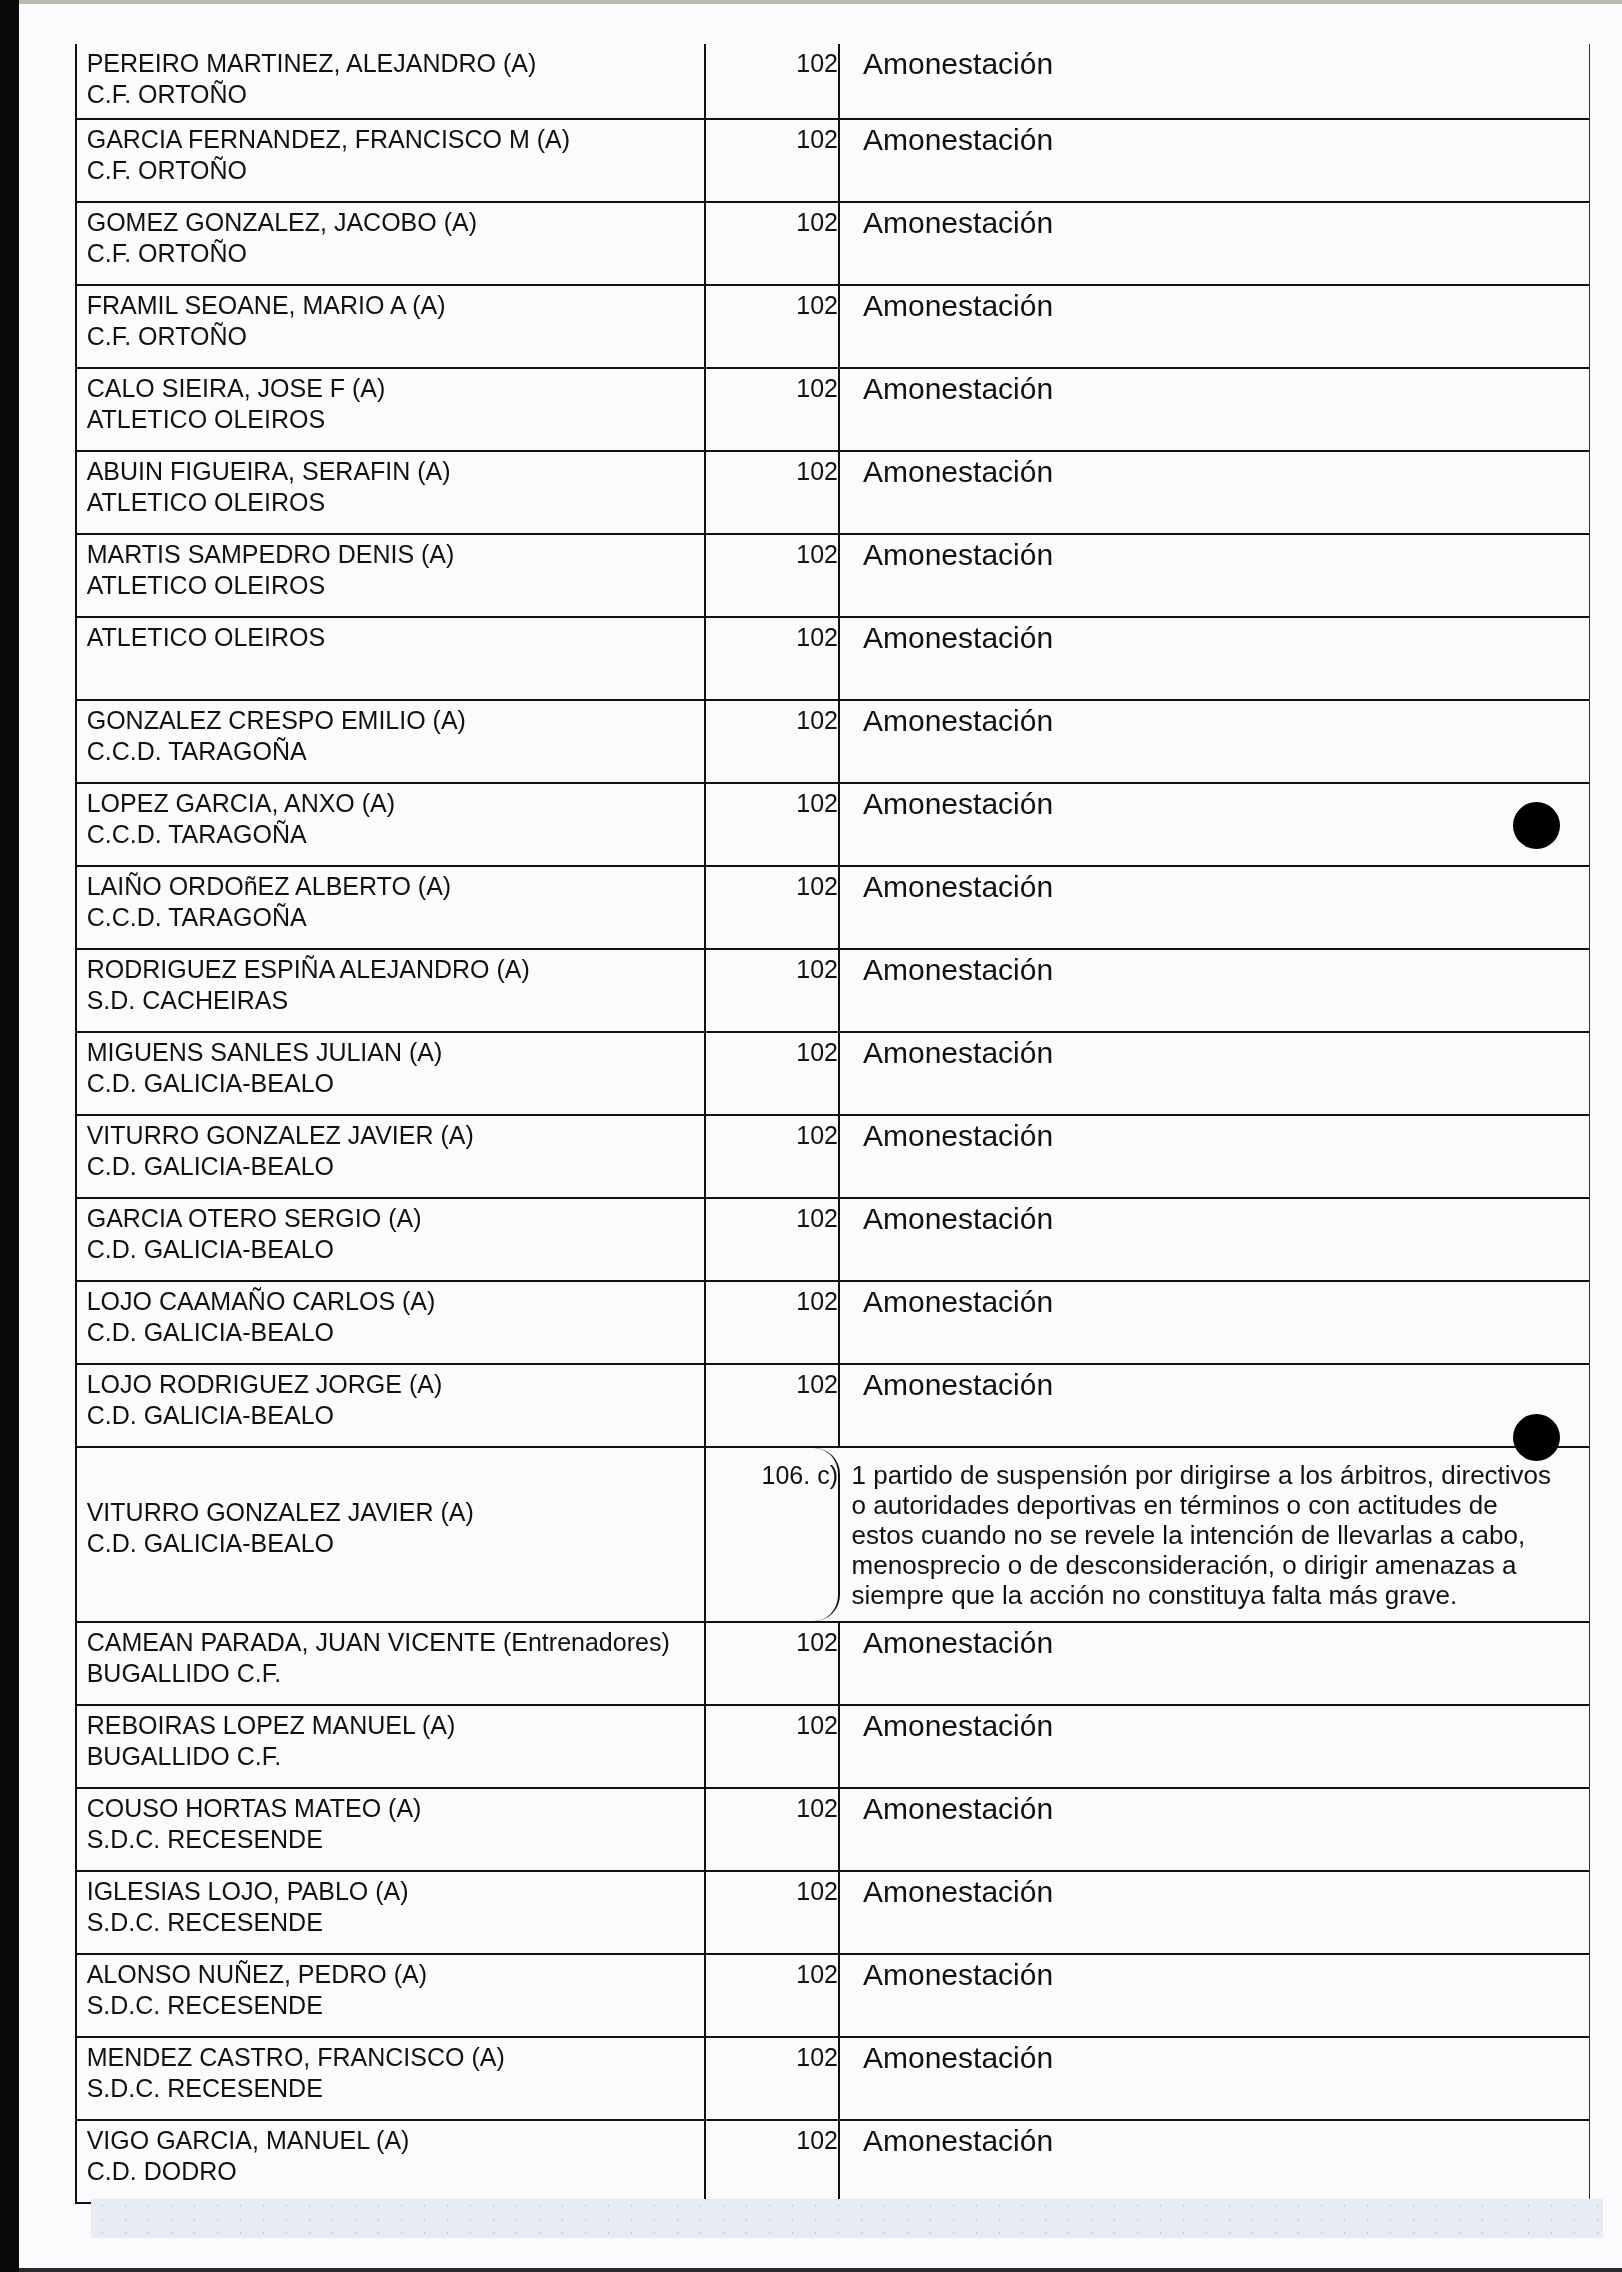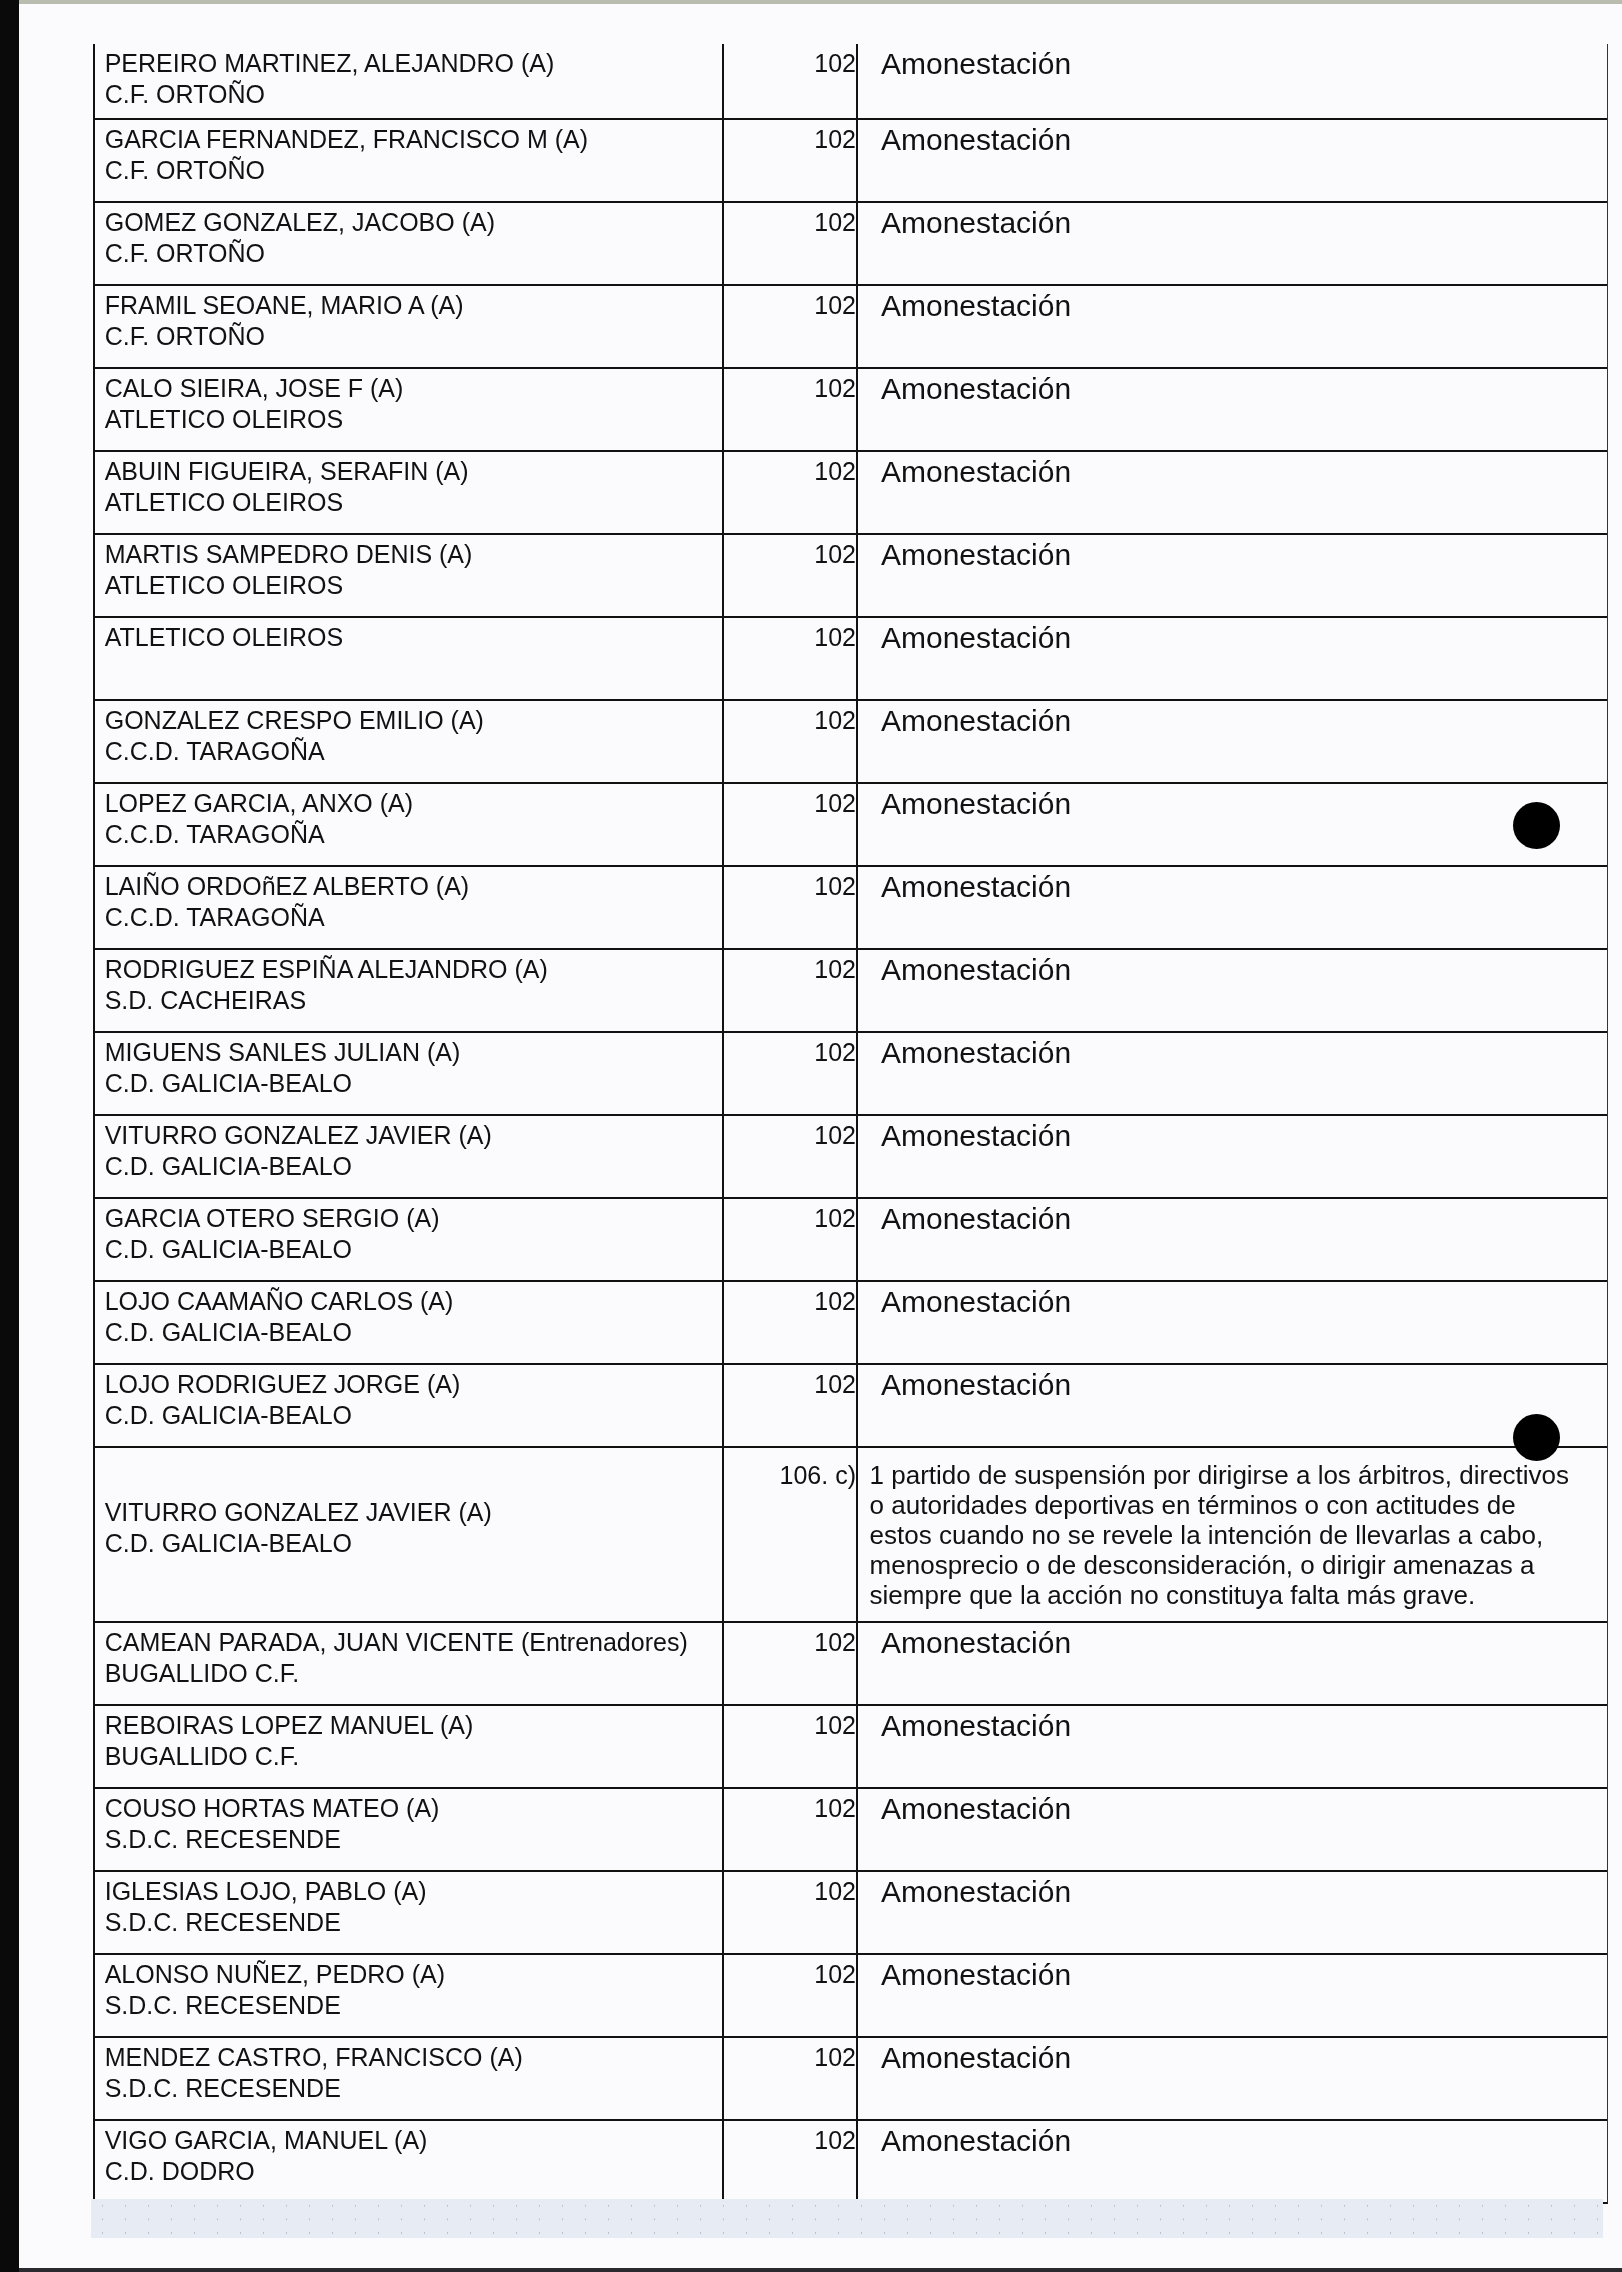--- a/index.html
+++ b/index.html
@@ -6,36 +6,36 @@
   body {
     width: 1622px; height: 2273px; position: relative; overflow: hidden;
     background: #fbfbfd;
     font-family: "Liberation Sans", sans-serif;
     color: #111;
   }
   .scan-left { position: absolute; left: 0; top: 0; width: 19.4px; height: 2273px; background: #0a0a0a; }
   .scan-top { position: absolute; left: 19.4px; top: 0; width: 1603px; height: 3.9px; background: #b9bdb0; }
   .scan-bottom { position: absolute; left: 19.4px; top: 2268px; width: 1603px; height: 4.9px; background: #2a2a2e; }
   .table {
-    position: absolute; left: 93px; top: 44px; width: 1512px;
+    position: absolute; left: 75px; top: 44px; width: 1512px;
     border-left: 2.9px solid #111; border-right: 1.9px solid #333;
     border-bottom: 2.9px solid #111;
   }
   .row {
     display: flex; border-top: 2.9px solid #111; box-sizing: border-box;
     height: 83px;
   }
   .row:first-child { border-top: none; height: 74px; }
   .row.tall { height: 175px; }
   .c1 { width: 629px; border-right: 2.9px solid #111; box-sizing: border-box; padding: 3.9px 0 0 9.7px; font-size: 25px; line-height: 31px; }
   .row.tall .c1 { padding-top: 49px; }
   .c2 { width: 134px; border-right: 2.9px solid #111; box-sizing: border-box; text-align: right; padding-top: 3.9px; font-size: 25px; line-height: 31px; }
   .c3 { flex: 1; box-sizing: border-box; padding: 3.9px 11.6px 0 23px; font-size: 30px; line-height: 31px; }
   .row.tall .c3 { padding: 11.6px 23px 0 11.6px; font-size: 26px; line-height: 30px; }
-  .row.tall .c2 { padding-top: 11.6px; }
+  .row.tall .c2 { padding-top: 11.6px; border-radius: 26px; }
   .line { display: block; white-space: nowrap; }
   .dot { position: absolute; width: 47px; height: 47px; border-radius: 50%; background: #000; }
   .footer-band {
     position: absolute; left: 91px; top: 2199px; width: 1512px; height: 39px;
     background-color: #e6ebf4;
     background-image: radial-gradient(#b9c2d4 1px, transparent 1.2px);
     background-size: 23px 13.6px;
   }
 </style>
 </head>

